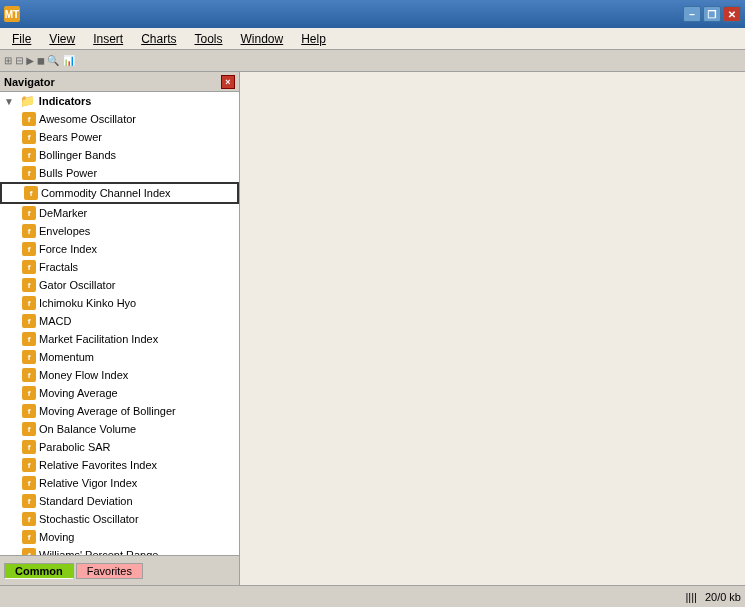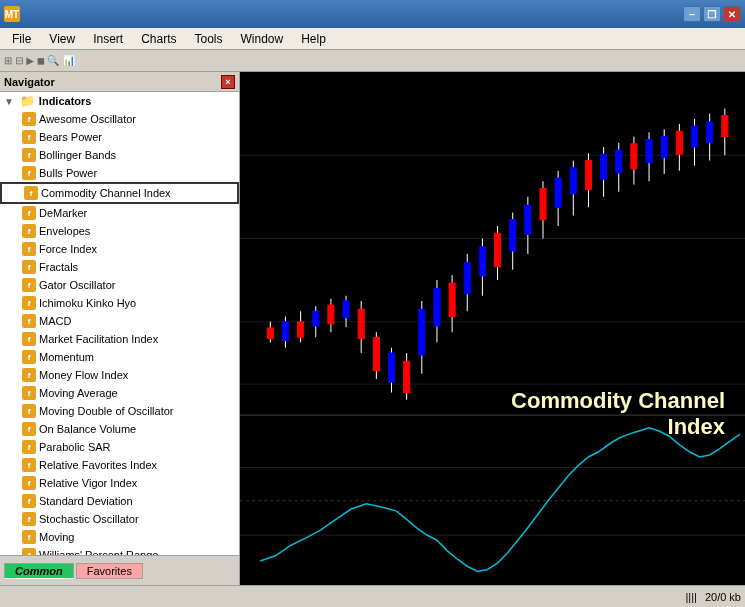--- a/index.html
+++ b/index.html
@@ -31,32 +31,33 @@
 
     
     .menu-bar {
       height: 22px;
       background: #f0ece4;
       display: flex;
       align-items: center;
       padding: 0 4px;
       border-bottom: 1px solid #a0a0a0;
       gap: 2px;
+      text-decoration: underline;
     }
     .menu-item {
       padding: 2px 8px;
       cursor: pointer;
       color: #000;
       font-size: 12px;
     }
 
     
     .main-content {
       display: flex;
-      flex-direction: row;
+      flex-direction: column;
       height: calc(607px - 28px - 22px - 22px - 22px);
       background: #f0ece4;
     }
 
     
     .navigator {
       width: 240px;
       min-width: 240px;
       background: #ffffff;
       border-right: 1px solid #a0a0a0;
@@ -145,24 +146,23 @@
       justify-content: space-between;
     }
     .status-tab {
       padding: 1px 10px;
       background: #fca5a5;
       border: 1px solid #a0a0a0;
       cursor: pointer;
       font-size: 11px;
     }
     .status-tab.active {
-      background: #22c55e;
+      background: #84cc16;
       border-bottom-color: #ffffff;
       font-weight: bold;
-      font-style: italic;
     }
     .status-right { display: flex; gap: 8px; align-items: center; font-size: 11px; }
 
     
     .toolbar {
       height: 22px;
       background: #d4d0c8;
       border-bottom: 1px solid #a0a0a0;
       display: flex;
       align-items: center;
@@ -284,21 +284,21 @@
         <div class="nav-tree-item">
           <span class="nav-icon">f</span>
           <span>Money Flow Index</span>
         </div>
         <div class="nav-tree-item">
           <span class="nav-icon">f</span>
           <span>Moving Average</span>
         </div>
         <div class="nav-tree-item">
           <span class="nav-icon">f</span>
-          <span>Moving Double of Oscillator</span>
+          <span>Moving Average of Bollinger</span>
         </div>
         <div class="nav-tree-item">
           <span class="nav-icon">f</span>
           <span>On Balance Volume</span>
         </div>
         <div class="nav-tree-item">
           <span class="nav-icon">f</span>
           <span>Parabolic SAR</span>
         </div>
         <div class="nav-tree-item">

